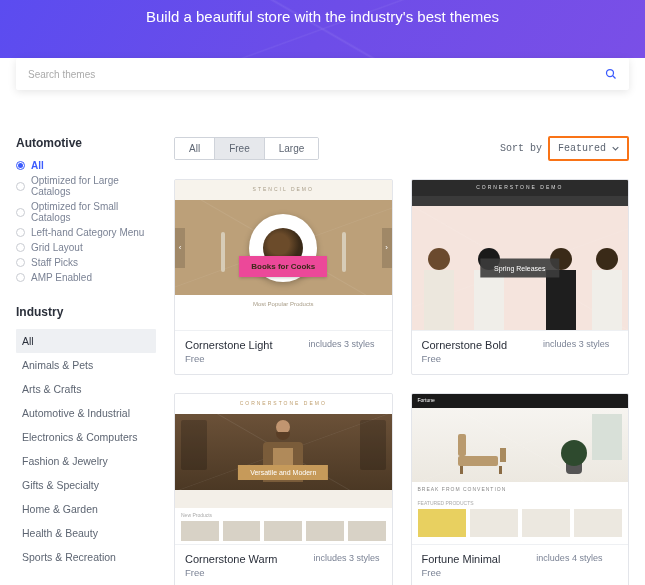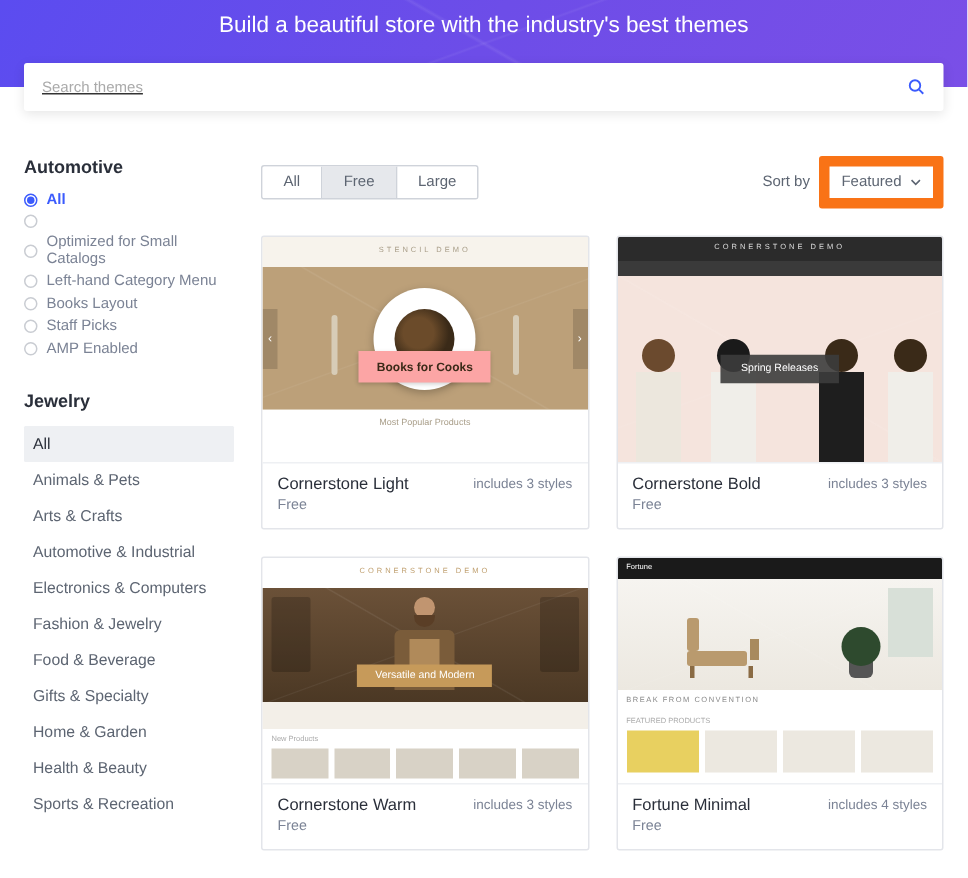--- a/index.html
+++ b/index.html
@@ -2,21 +2,21 @@
 <html><head>
 <meta charset="utf-8">
 <style>
   * { box-sizing: border-box; margin: 0; padding: 0; }
   body { font-family: -apple-system, BlinkMacSystemFont, "Segoe UI", Helvetica, Arial, sans-serif; color: #333; background: #fff; width: 645px; }
   .hero { background: linear-gradient(120deg,#5b4cf0 0%,#6d4de8 50%,#7a4fe7 100%); height: 58px; position: relative; overflow:hidden; }
   .hero::before { content:""; position:absolute; inset:0; background:
     linear-gradient(30deg, transparent 49.5%, rgba(255,255,255,.08) 50%, transparent 50.5%),
     linear-gradient(-20deg, transparent 49.5%, rgba(255,255,255,.06) 50%, transparent 50.5%); }
   .hero h1 { color: #fff; font-size: 15px; font-weight: 500; text-align: center; padding-top: 8px; }
-  .searchwrap { margin: 0 16px; position: relative; top: -0px; text-decoration: underline; }
+  .searchwrap { margin: 16px 16px; position: relative; top: -0px; }
   .searchbox { background:#fff; border-radius:2px; box-shadow: 0 2px 8px rgba(0,0,0,.1); height:32px; display:flex; align-items:center; padding:0 12px; margin-top:-16px; position:relative; z-index:2; }
   .searchbox input { border:none; outline:none; flex:1; font-size:10px; color:#888; }
   .searchbox input::placeholder { color:#aaa; }
   .content { display:flex; padding: 30px 16px 10px 16px; gap: 18px; }
   .sidebar { width: 140px; flex-shrink:0; }
   .sidebar h3 { font-size: 12px; font-weight:700; color:#2a2f3a; margin-bottom:10px; }
   .radio-list { list-style:none; margin-bottom:22px; }
   .radio-list li { display:flex; align-items:center; gap:6px; margin-bottom:4px; cursor:pointer; }
   .radio-list li .r { width:9px; height:9px; border-radius:50%; border:1.5px solid #c9ccd2; flex-shrink:0; display:inline-flex; align-items:center; justify-content:center; }
   .radio-list li.selected .r { border-color:#3b5bfd; }
@@ -25,41 +25,41 @@
   .radio-list li.selected span.lbl { color:#3b5bfd; font-weight:600; }
   .industry-list { list-style:none; }
   .industry-list li { font-size:10.5px; color:#5d6572; padding:6px 6px; cursor:pointer; border-radius:1px; }
   .industry-list li.active { background:#eef0f3; color:#2a2f3a; font-weight:500; }
   .main { flex:1; }
   .controls { display:flex; justify-content:space-between; align-items:center; margin-bottom:18px; }
   .seg { display:flex; border:1px solid #cfd3da; border-radius:2px; overflow:hidden; }
   .seg button { background:#fff; border:none; border-right:1px solid #cfd3da; font-size:10px; color:#5d6572; padding:5px 14px; cursor:pointer; }
   .seg button:last-child { border-right:none; }
   .seg button.active { background:#e6e8ec; }
-  .sort { display:flex; align-items:center; gap:6px; font-size:10px; color:#5d6572; }
-  .sort-select { border:7px solid #f97316; border-radius:2px; padding:5px 8px; display:flex; align-items:center; gap:6px; cursor:pointer; font-size:10px; }
+  .sort { display:flex; align-items:center; gap:6px; font-size:10px; color:#5d6572;font-family:Liberation Mono, monospace; }
+  .sort-select { border:2px solid #f97316; border-radius:2px; padding:5px 8px; display:flex; align-items:center; gap:6px; cursor:pointer; font-size:10px; }
   .grid { display:grid; grid-template-columns: 1fr 1fr; gap:18px; }
   .card { border:1px solid #e3e5ea; border-radius:2px; overflow:hidden; }
   .thumb { height:150px; position:relative; background:#eee; }
-  .cardmeta { padding:8px 10px 10px; display:flex; justify-content:space-between; align-items:flex-start; border-top:1px solid #eef0f3; }
+  .cardmeta { padding:8px 10px 10px; display:flex; justify-content:flex-start; align-items:flex-start; border-top:1px solid #eef0f3;gap:36px; }
   .cardmeta .name { font-size:11px; color:#2a2f3a; }
   .cardmeta .price { font-size:9.5px; color:#7b8395; margin-top:2px; }
   .cardmeta .styles { font-size:9px; color:#7b8395; white-space:nowrap; }
 
   
   .t1 { background:#f2ece1; }
   .t1 .top { height:20px; background:#f7f3ec; font-size:5px; letter-spacing:2px; text-align:center; color:#a89d88; padding-top:6px; }
   .t1 .hero { background:#bca079; height:95px; position:relative; }
   .t1 .plate { position:absolute; left:50%; top:50%; transform:translate(-50%,-50%); width:68px; height:68px; border-radius:50%; background:#fff; box-shadow:0 2px 6px rgba(0,0,0,.25); }
   .t1 .plate::after{content:"";position:absolute;left:50%;top:50%;transform:translate(-50%,-50%);width:40px;height:40px;border-radius:50%;background:radial-gradient(circle at 40% 40%, #6b4b2a 0 30%, #3a2a18 60%);}
   .t1 .utensil{position:absolute;top:32px;width:4px;height:40px;background:#d7ccb7;border-radius:2px;}
   .t1 .utensil.l{left:46px;} .t1 .utensil.r{right:46px;}
   .t1 .arrow{position:absolute;top:50%;transform:translateY(-50%);width:10px;height:40px;background:rgba(0,0,0,.15);display:flex;align-items:center;justify-content:center;color:#fff;font-size:8px;}
   .t1 .arrow.l{left:0;} .t1 .arrow.r{right:0;}
-  .t1 .badge{position:absolute;left:50%;top:56px;transform:translateX(-50%);background:#fca5a5;padding:6px 12px;font-size:8px;font-weight:600;color:#3a2a18;box-shadow:0 1px 3px rgba(0,0,0,.2);}
+  .t1 .badge{position:absolute;left:50%;top:56px;transform:translateX(-50%);background:#ec4899;padding:6px 12px;font-size:8px;font-weight:600;color:#3a2a18;box-shadow:0 1px 3px rgba(0,0,0,.2);}
   .t1 .bottom{background:#fff;height:35px;text-align:center;font-size:6px;color:#a89d88;padding-top:6px;}
 
   
   .t2 { background:#f5e4dd; }
   .t2 .top{height:16px;background:#2b2b2b;font-size:5px;color:#ddd;text-align:center;letter-spacing:2px;padding-top:4px;}
   .t2 .nav{height:10px;background:#3a3a3a;}
   .t2 .hero{height:124px;background:#f5e4dd;position:relative;}
   .t2 .fig{position:absolute;bottom:0;width:38px;}
   .t2 .fig .head{width:16px;height:16px;border-radius:50%;background:#d9b89a;margin:0 auto;}
   .t2 .fig .hair{position:absolute;top:-4px;left:50%;transform:translateX(-50%);width:22px;height:22px;border-radius:50%;}
@@ -131,52 +131,52 @@
 <div class="content">
   <aside class="sidebar">
     <h3>Automotive</h3>
     <ul class="radio-list" id="collections">
         <li class="selected">
           <span class="r"></span>
           <span class="lbl">All</span>
         </li>
         <li class="">
           <span class="r"></span>
+          <span class="lbl">Optimized for Large Catalogs</span>
         </li>
         <li class="">
           <span class="r"></span>
           <span class="lbl">Optimized for Small Catalogs</span>
         </li>
         <li class="">
           <span class="r"></span>
           <span class="lbl">Left-hand Category Menu</span>
         </li>
         <li class="">
           <span class="r"></span>
-          <span class="lbl">Books Layout</span>
+          <span class="lbl">Grid Layout</span>
         </li>
         <li class="">
           <span class="r"></span>
           <span class="lbl">Staff Picks</span>
         </li>
         <li class="">
           <span class="r"></span>
           <span class="lbl">AMP Enabled</span>
         </li>
       </ul>
 
-    <h3>Jewelry</h3>
+    <h3>Industry</h3>
     <ul class="industry-list" id="industries">
         <li class="active">All</li>
         <li>Animals &amp; Pets</li>
         <li>Arts &amp; Crafts</li>
         <li>Automotive &amp; Industrial</li>
         <li>Electronics &amp; Computers</li>
         <li>Fashion &amp; Jewelry</li>
-        <li>Food &amp; Beverage</li>
         <li>Gifts &amp; Specialty</li>
         <li>Home &amp; Garden</li>
         <li>Health &amp; Beauty</li>
         <li>Sports &amp; Recreation</li>
       </ul>
   </aside>
 
   <main class="main">
     <div class="controls">
       <div class="seg" id="seg">

